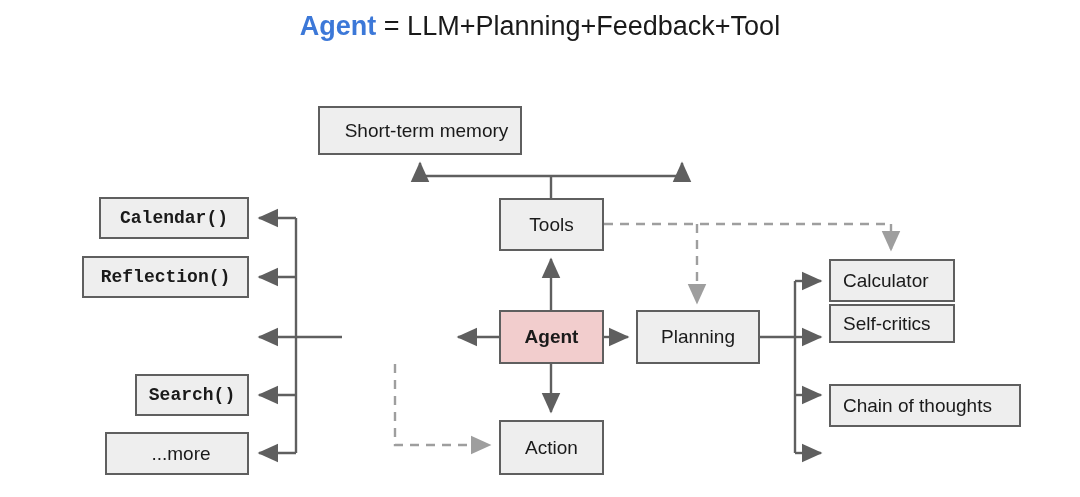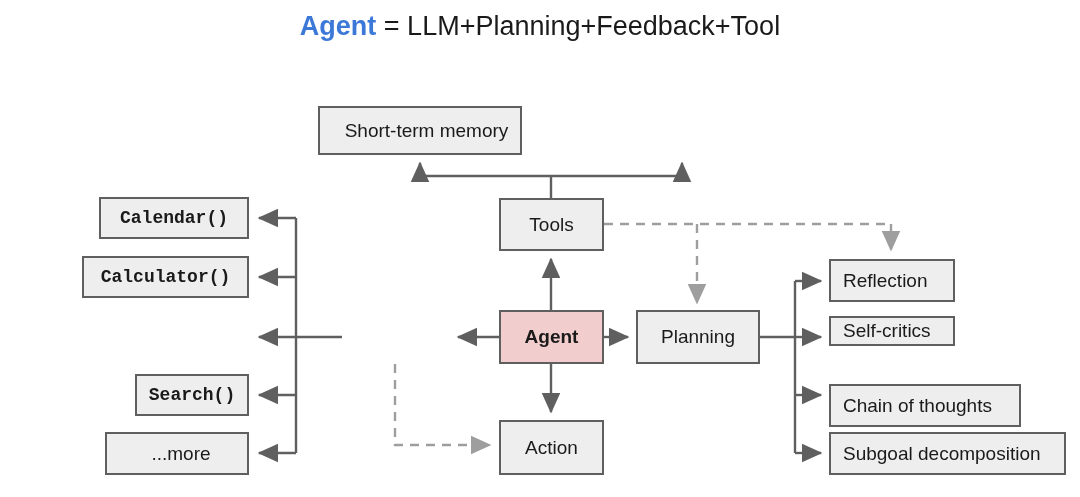--- a/index.html
+++ b/index.html
@@ -140,45 +140,42 @@
   </div>
 
   <div class="node center" style="left:499px; top:198px; width:105px; height:53px;">
     <span>Tools</span>
   </div>
 
   <div class="node mono" style="left:99px; top:197px; width:150px; height:42px;">
     <span>Calendar()</span>
   </div>
   <div class="node mono" style="left:82px; top:256px; width:167px; height:42px;">
-    <span>Calculator()</span>
+    <span>Reflection()</span>
   </div>
   <div class="node mono" style="left:135px; top:374px; width:114px; height:42px;">
     <span>Search()</span>
   </div>
   <div class="node center" style="left:105px; top:432px; width:144px; height:43px;padding-left:8px;">
     <span>...more</span>
   </div>
 
   <div class="node center agent" style="left:499px; top:310px; width:105px; height:54px;">
     <span>Agent</span>
   </div>
   <div class="node center" style="left:636px; top:310px; width:124px; height:54px;">
     <span>Planning</span>
   </div>
   <div class="node center" style="left:499px; top:420px; width:105px; height:55px;">
     <span>Action</span>
   </div>
 
   <div class="node leftalign" style="left:829px; top:259px; width:126px; height:43px;">
-    <span>Reflection</span>
+    <span>Calculator</span>
   </div>
-  <div class="node leftalign" style="left:829px; top:316px; width:126px; height:30px;">
+  <div class="node leftalign" style="left:829px; top:304px; width:126px; height:39px;">
     <span>Self-critics</span>
   </div>
   <div class="node leftalign" style="left:829px; top:384px; width:192px; height:43px;">
     <span>Chain of thoughts</span>
   </div>
-  <div class="node leftalign" style="left:829px; top:432px; width:237px; height:43px;">
-    <span>Subgoal decomposition</span>
-  </div>
 
 </div>
 
 </body></html>

